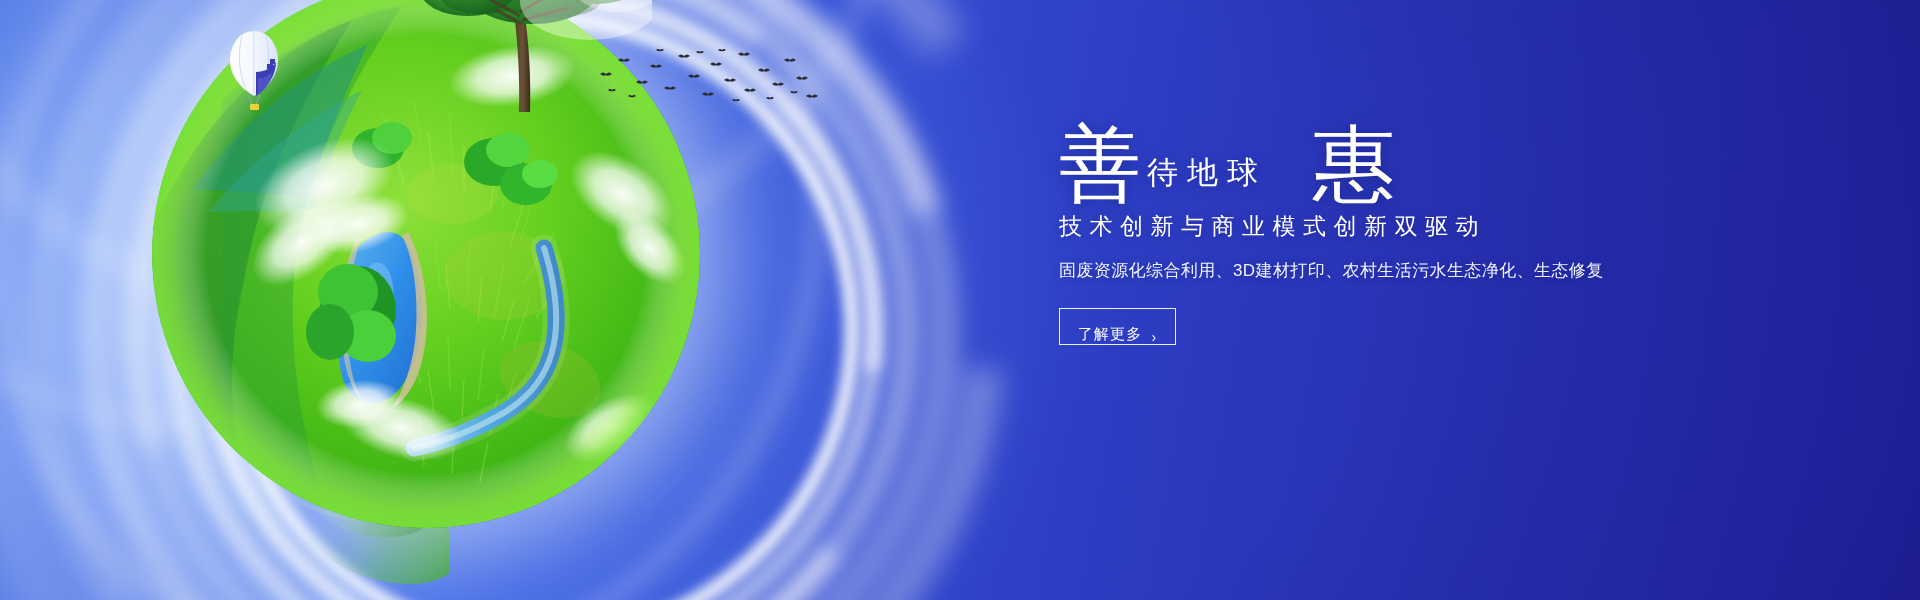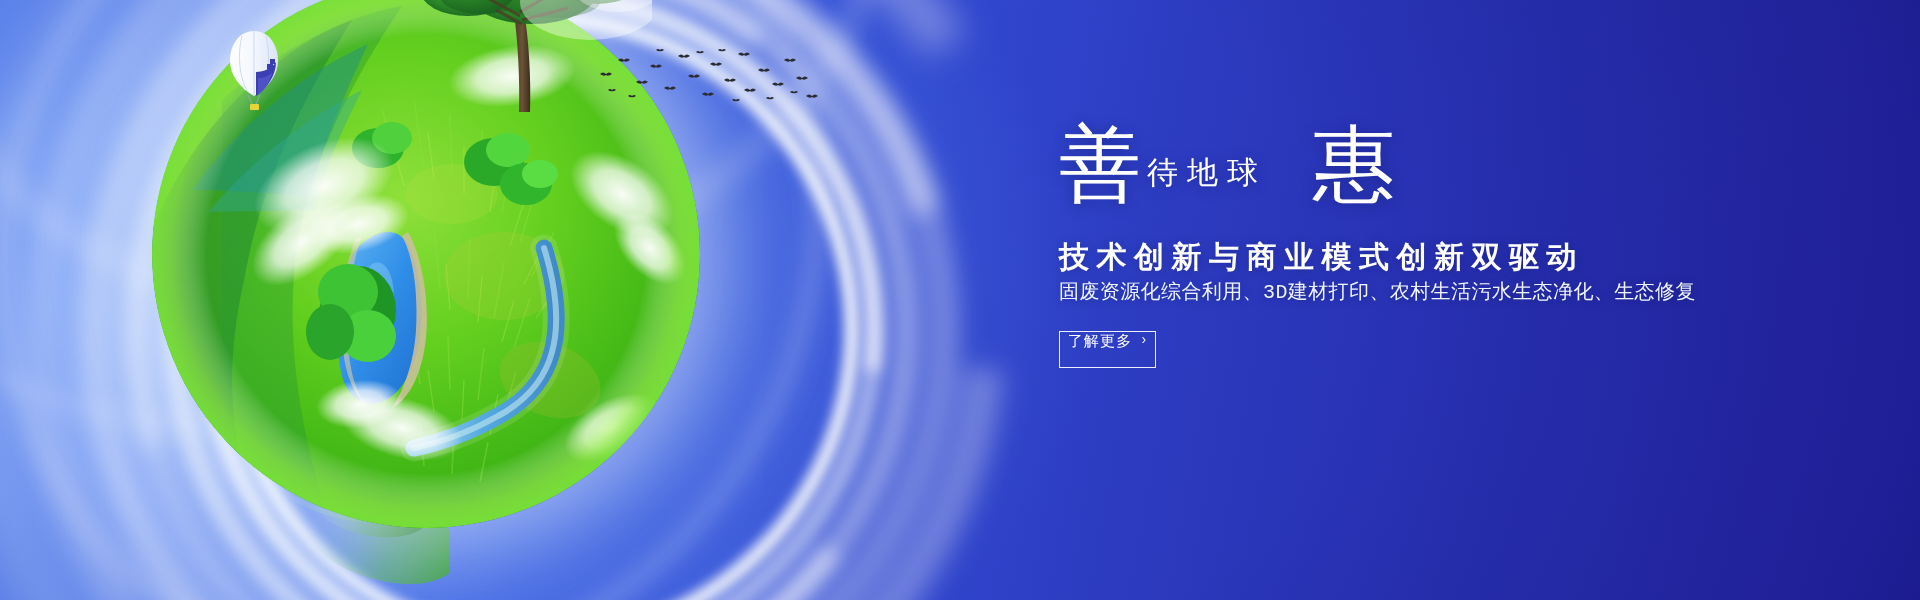--- a/index.html
+++ b/index.html
@@ -129,33 +129,32 @@
     line-height:.86; position:relative; top:4px;
   }
   .small{
     font-family:"Liberation Serif", serif;
     font-size:31px; font-weight:400; letter-spacing:9px;
     padding-left:6px; position:relative; top:-9px;
   }
   .gapw{ display:inline-block; width:46px; }
 
   .subtitle{
-    margin-top:40px; color:#fff; font-size:30px; font-weight:700;
+    margin-top:14px; color:#fff; font-size:23px; font-weight:400;
     letter-spacing:7.5px; white-space:nowrap;
     text-shadow:0 1px 10px rgba(10,20,90,.38);
   }
   .desc{
-    color:#f0f4ff; font-size:20px; font-weight:400;
+    margin-top:17px; color:#f0f4ff; font-size:17px; font-weight:400;
     letter-spacing:.4px; white-space:nowrap;
     text-shadow:0 1px 8px rgba(10,20,90,.40);
-    font-family:Liberation Mono, monospace;
   }
   .cta{
-    margin-top:26px; display:inline-flex; align-items:flex-start; justify-content:center;
-    gap:9px; width:97px; height:37px;
+    margin-top:26px; display:inline-flex; align-items:flex-end; justify-content:center;
+    gap:9px; width:117px; height:37px;
     border:1px solid rgba(255,255,255,.92); background:transparent;
     color:#fff; font-size:15px; letter-spacing:1.2px; cursor:pointer;
     font-family:"Liberation Sans", sans-serif;
   }
   .cta .chev{ font-size:14px; line-height:1; opacity:.95; }
 </style>
 </head>
 <body>
 
 <div id="banner">

